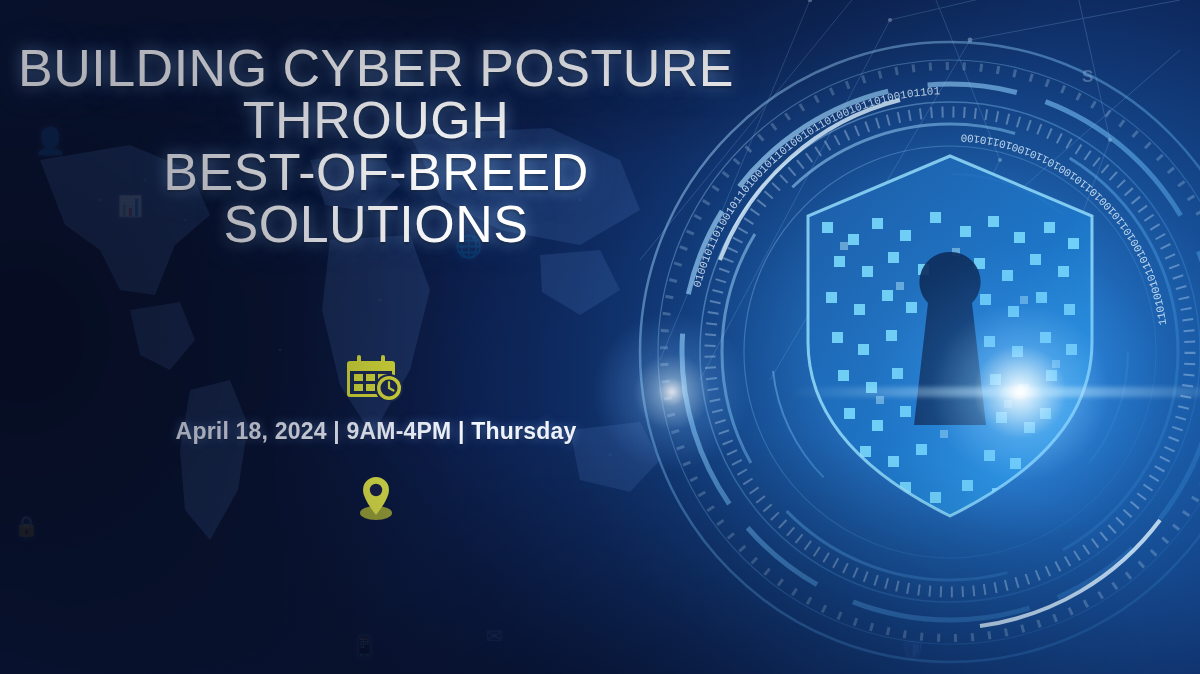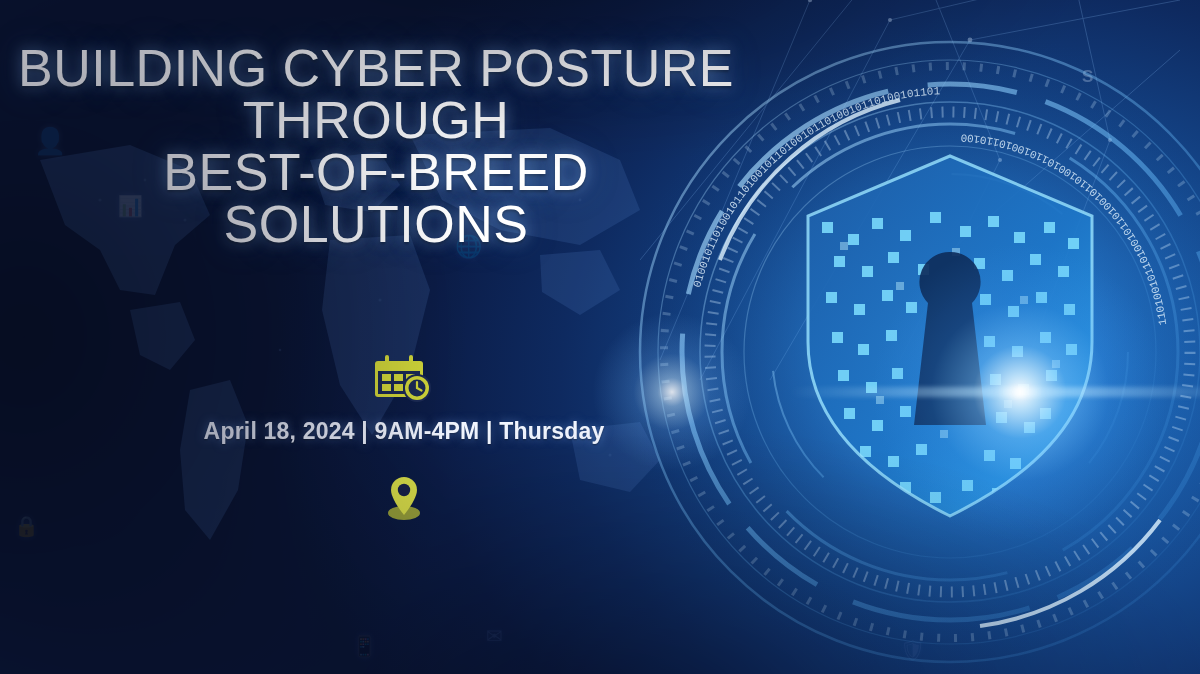--- a/index.html
+++ b/index.html
@@ -104,21 +104,20 @@
     letter-spacing:.5px;
     text-shadow:0 0 14px rgba(150,200,255,.55), 0 0 34px rgba(90,150,230,.35), 0 2px 3px rgba(0,0,0,.45);
     white-space:pre-line;
   }
 
   .meta{
     position:absolute;
     left:0; top:352px;
     width:752px;
     text-align:center;
-    margin-left:28px;
   }
 
   .icon-badge{
     display:block;
     margin:0 auto;
     line-height:0;
   }
   .icon-badge svg{ display:block; margin:0 auto; }
 
   .date-line{

